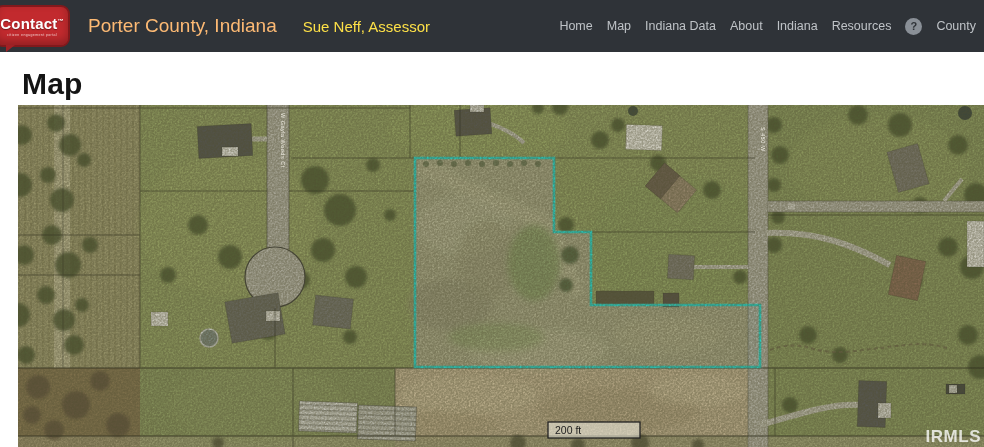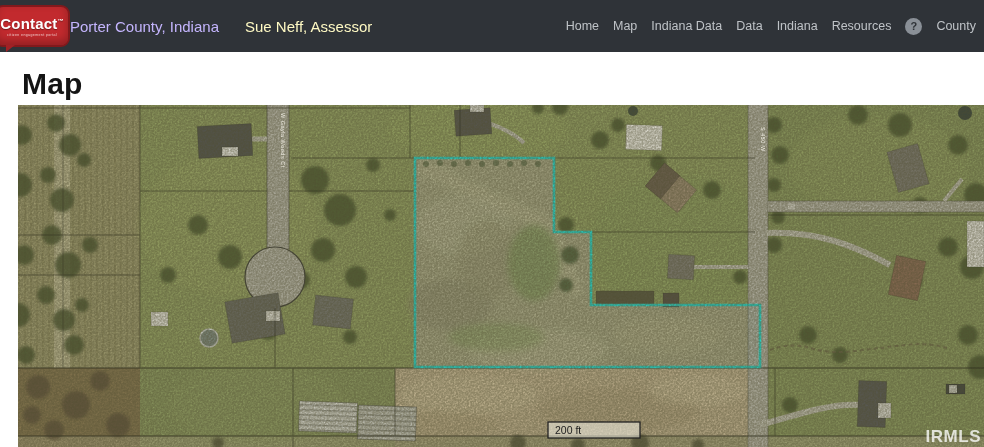--- a/index.html
+++ b/index.html
@@ -13,22 +13,22 @@
         border:2px solid #82191c;border-radius:9px;display:flex;flex-direction:column;
         align-items:center;justify-content:center;box-shadow:inset 0 -4px 8px rgba(0,0,0,.25);
         cursor:pointer;flex:none;}
   .logo:after{content:"";position:absolute;left:10px;bottom:-7px;width:0;height:0;
         border-left:9px solid #a02125;border-bottom:7px solid transparent;}
   .logo-text{color:#fff;font-weight:bold;font-size:15px;letter-spacing:.2px;line-height:1;
         text-shadow:0 1px 1px rgba(0,0,0,.4);}
   .logo-text sup{font-size:6px;vertical-align:6px;}
   .logo-tagline{color:#efc9c9;font-size:3.5px;letter-spacing:.4px;margin-top:2px;
         filter:blur(.3px);white-space:nowrap;}
-  .county{color:#c4b5fd;font-size:15px;white-space:nowrap;}
-  .assessor{color:#fef9c3;font-size:15px;margin-left:26px;white-space:nowrap;}
+  .county{color:#fdba74;font-size:19px;margin-left:18px;white-space:nowrap;}
+  .assessor{color:#fde047;font-size:15px;margin-left:26px;white-space:nowrap;}
   nav.mainnav{margin-left:auto;display:flex;align-items:center;gap:14px;white-space:nowrap;}
   nav.mainnav a{color:#bfc3c7;font-size:12.5px;text-decoration:none;cursor:pointer;}
   .help{width:17px;height:17px;border-radius:50%;background:#8a9097;color:#2f3338;
         font-size:11px;font-weight:bold;display:flex;align-items:center;justify-content:center;
         cursor:pointer;flex:none;}
 
   
   h1.pagetitle{margin:15px 0 0 22px;font-size:30px;font-weight:600;color:#141414;
         line-height:1.1;letter-spacing:.2px;}
 
@@ -45,21 +45,21 @@
     <div class="logo">
       <div class="logo-text"><span>Contact</span><sup>™</sup></div>
       <div class="logo-tagline">citizen engagement portal</div>
     </div>
     <div class="county">Porter County, Indiana</div>
     <div class="assessor">Sue Neff, Assessor</div>
     <nav class="mainnav">
       <a>Home</a>
       <a>Map</a>
       <a>Indiana Data</a>
-      <a>Data</a>
+      <a>About</a>
       <a>Indiana</a>
       <a>Resources</a>
       <span class="help">?</span>
       <a>County</a>
     </nav>
   </header>
 
   <h1 class="pagetitle">Map</h1>
 
   <div class="map-wrap">

